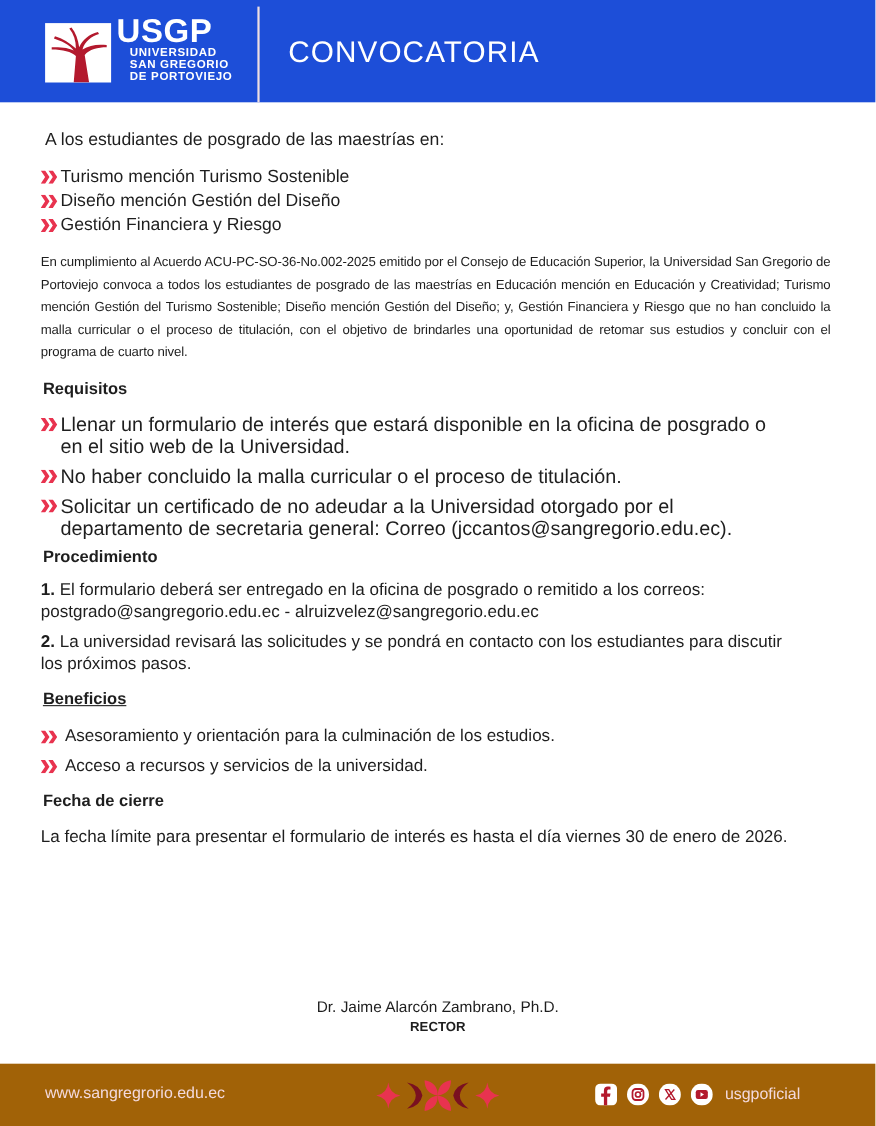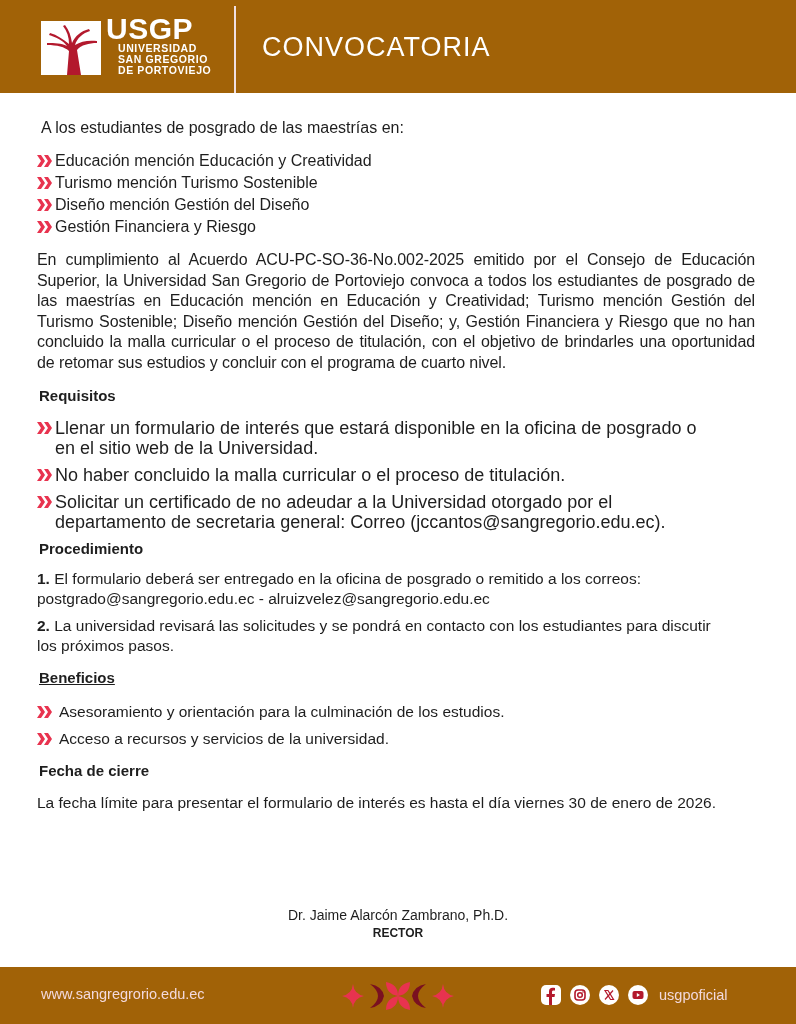--- a/index.html
+++ b/index.html
@@ -1,21 +1,21 @@
 <!DOCTYPE html>
 <html><head>
   <meta charset="utf-8">
   <style>
     * { box-sizing: border-box; margin: 0; padding: 0; }
     html, body { width: 796px; height: 1024px; background: #ffffff; overflow: hidden; }
     body { font-family: "Liberation Sans", sans-serif; color: #1e1e1e; position: relative; }
 
     .header {
       position: absolute; left: 0; top: 0; width: 796px; height: 93px;
-      background: #a16207;
+      background: #1d4ed8;
     }
     .logo-box {
       position: absolute; left: 41px; top: 21px; width: 60px; height: 54px;
       background: #ffffff;
     }
     .logo-box svg { position: absolute; left: 0; top: 0; }
     .logo-text { position: absolute; left: 106px; top: 15px; color: #ffffff; }
     .logo-usgp { font-size: 30px; font-weight: bold; line-height: 28px; letter-spacing: 0.5px; }
     .logo-sub { font-size: 10.5px; font-weight: bold; line-height: 11px; letter-spacing: 0.6px; margin-left: 12px; }
     .header-divider {
@@ -29,21 +29,21 @@
 
     .content { position: absolute; left: 37px; top: 118px; width: 718px; }
     .intro { font-size: 16px; line-height: 20px; margin-left: 4px; }
 
     .bullet-list { list-style: none; margin-top: 12px; }
     .bullet-list li { display: flex; align-items: flex-start; font-size: 16px; line-height: 22px; }
     .chev { flex: 0 0 auto; width: 18px; height: 22px; display: flex; align-items: center; }
     .chev svg { display: block; }
 
     .paragraph {
-      margin-top: 12px; font-size: 16px; line-height: 20.5px;
+      margin-top: 12px; font-size: 12px; line-height: 20.5px;
       text-align: justify; font-family: "Liberation Sans", sans-serif;
       letter-spacing: -0.1px;
     }
     .section-title { font-size: 15px; font-weight: bold; line-height: 20px; margin-left: 2px; }
 
     .req-list { list-style: none; margin-top: 12px; }
     .req-list li { display: flex; font-size: 18px; line-height: 20px; margin-bottom: 7px; }
     .req-list li .txt { width: 660px; }
 
     .steps { margin-top: 10px; }
@@ -89,28 +89,20 @@
     <div class="logo-sub">DE PORTOVIEJO</div>
   </div>
   <div class="header-divider"></div>
   <div class="header-title">CONVOCATORIA</div>
 </div>
 
 <div class="content">
   <div class="intro">A los estudiantes de posgrado de las maestrías en:</div>
 
   <ul class="bullet-list">
-    <li>
-      <span class="chev">
-        <svg width="16" height="12" viewBox="0 0 16 12">
-            <path d="M0 0 L4 0 L8 6 L4 12 L0 12 L4 6 Z M7 0 L11 0 L15 6 L11 12 L7 12 L11 6 Z" fill="#e8334f"></path>
-          </svg>
-      </span>
-      <span>Educación mención Educación y Creatividad</span>
-    </li>
     <li>
       <span class="chev">
         <svg width="16" height="12" viewBox="0 0 16 12">
             <path d="M0 0 L4 0 L8 6 L4 12 L0 12 L4 6 Z M7 0 L11 0 L15 6 L11 12 L7 12 L11 6 Z" fill="#e8334f"></path>
           </svg>
       </span>
       <span>Turismo mención Turismo Sostenible</span>
     </li>
     <li>
       <span class="chev">

